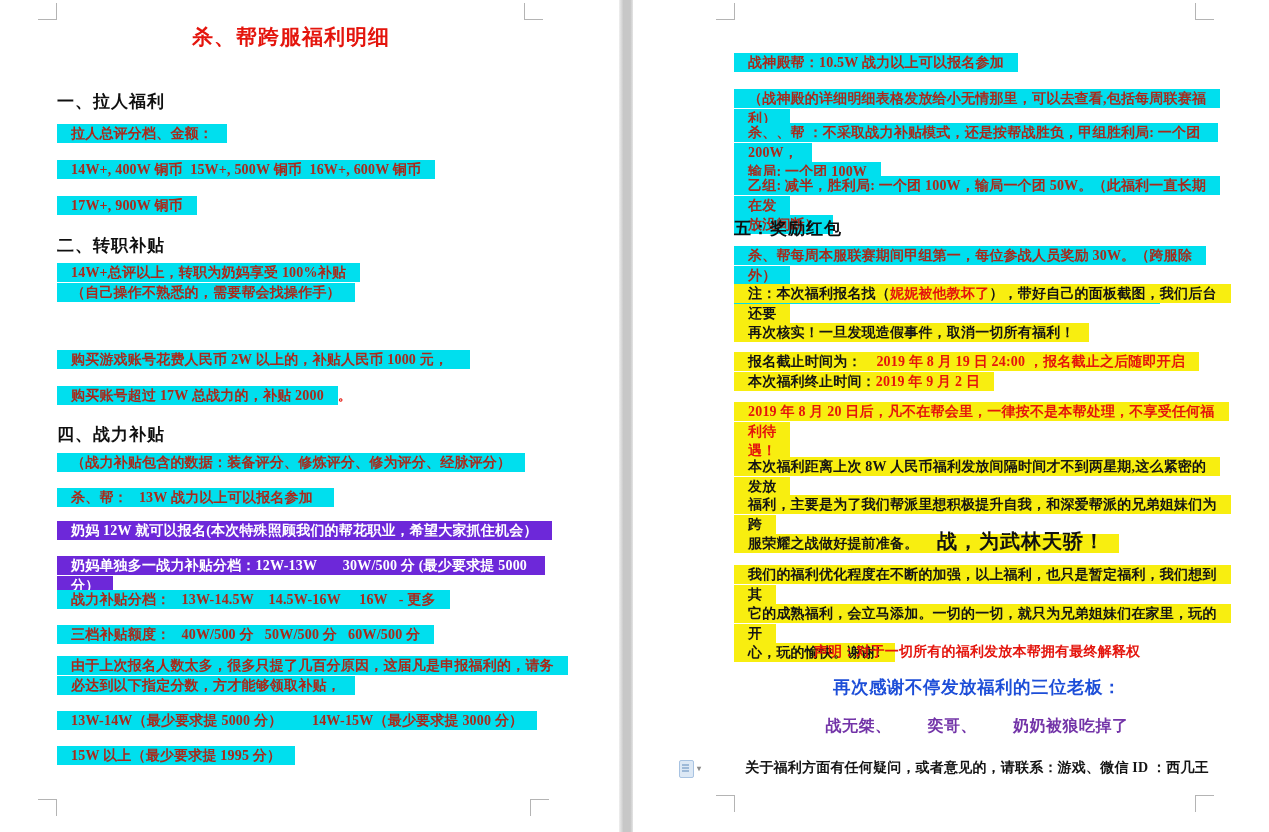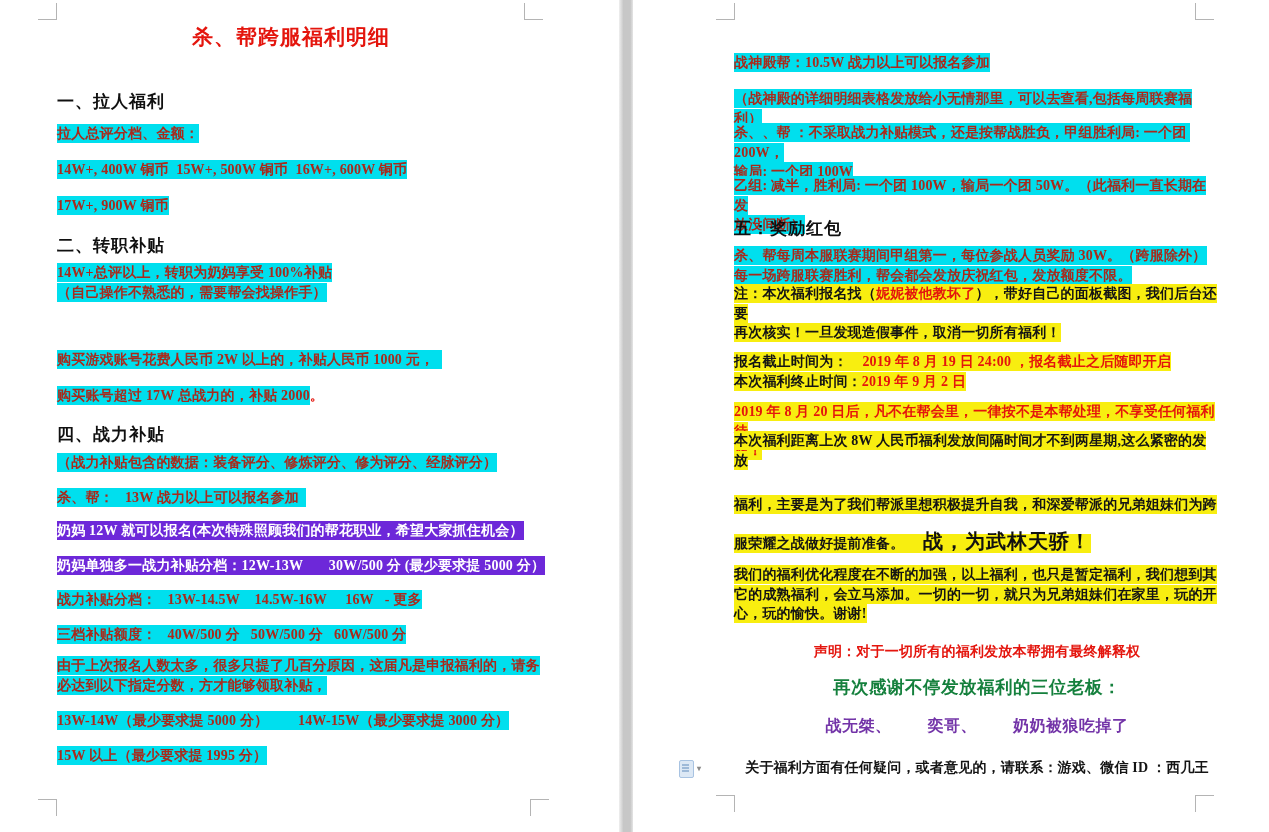--- a/index.html
+++ b/index.html
@@ -10,29 +10,29 @@
   #page-left{left:0;width:620px;}
   #page-right{left:633px;width:636px;}
   .divider{position:absolute;top:0;bottom:0;left:619px;width:15px;
            background:linear-gradient(to right,#efefef,#c7c7c7 30%,#c7c7c7 75%,#f0f0f0);}
   .content{position:absolute;top:0;left:0;right:0;height:100%;font-family:Liberation Serif, serif;}
   .blk{position:absolute;left:57px;width:500px;white-space:pre-wrap;
        font-size:14px;line-height:19.5px;color:#141414;letter-spacing:.2px;}
   #page-right .blk{left:101px;width:486px;}
   .title{font-size:21px;line-height:26px;color:#e4150d;text-align:center;width:468px;letter-spacing:1px;}
   .h{font-size:17px;color:#101010;letter-spacing:1px;}
-  .hl{padding:2px 0;-webkit-box-decoration-break:clone;box-decoration-break:clone;}
+  .hl{padding:2px 14px;-webkit-box-decoration-break:clone;box-decoration-break:clone;}
   .c{background:#00dfee;color:#a82a1c;}
   .pp{background:#6d28d9;color:#ffffff;}
   .y{background:#f8ee10;color:#141414;}
   .red{color:#e4150d;}
   .big{font-size:20px;line-height:27px;color:#111;letter-spacing:1px;}
   .center{text-align:center;}
   .statement{color:#e4150d;width:468px;}
-  .thanks{font-size:17.5px;color:#15803d;width:468px;letter-spacing:.5px;}
+  .thanks{font-size:17.5px;color:#1d4ed8;width:468px;letter-spacing:.5px;}
   .bosses{font-size:16px;color:#7334a8;width:468px;letter-spacing:.5px;}
   .contact{color:#141414;width:486px;}
   
   .mark{position:absolute;width:18px;height:16px;}
   .tl{border-right:1px solid #b4b4b4;border-bottom:1px solid #b4b4b4;}
   .tr{border-left:1px solid #b4b4b4;border-bottom:1px solid #b4b4b4;}
   .bl{border-right:1px solid #b4b4b4;border-top:1px solid #b4b4b4;}
   .br{border-left:1px solid #b4b4b4;border-top:1px solid #b4b4b4;}
   
   .paste-btn{position:absolute;left:46px;top:758px;width:34px;height:22px;
@@ -105,21 +105,21 @@
 
       <div class="blk" style="top:284px"><span class="hl y"><span>注：本次福利报名找（</span><span class="red">妮妮被他教坏了</span><span>），带好自己的面板截图，我们后台还要
 再次核实！一旦发现造假事件，取消一切所有福利！</span></span></div>
 
       <div class="blk" style="top:352px"><span class="hl y"><span>报名截止时间为：    </span><span class="red">2019 年 8 月 19 日 24:00 ，报名截止之后随即开启</span><span>
 本次福利终止时间：</span><span class="red">2019 年 9 月 2 日</span></span></div>
 
       <div class="blk" style="top:402px"><span class="hl y red">2019 年 8 月 20 日后，凡不在帮会里，一律按不是本帮处理，不享受任何福利待
 遇！</span></div>
 
-      <div class="blk" style="top:431px"><span class="hl y">本次福利距离上次 8W 人民币福利发放间隔时间才不到两星期,这么紧密的发放</span></div>
+      <div class="blk" style="top:457px"><span class="hl y">本次福利距离上次 8W 人民币福利发放间隔时间才不到两星期,这么紧密的发放</span></div>
       <div class="blk" style="top:495px"><span class="hl y">福利，主要是为了我们帮派里想积极提升自我，和深爱帮派的兄弟姐妹们为跨</span></div>
       <div class="blk" style="top:528px"><span class="hl y"><span>服荣耀之战做好提前准备。     </span><span class="big">战，为武林天骄！</span></span></div>
       <div class="blk" style="top:565px"><span class="hl y">我们的福利优化程度在不断的加强，以上福利，也只是暂定福利，我们想到其
 它的成熟福利，会立马添加。一切的一切，就只为兄弟姐妹们在家里，玩的开
 心，玩的愉快。谢谢!</span></div>
 
       <div class="blk statement center" style="top:642px">声明：对于一切所有的福利发放本帮拥有最终解释权</div>
       <div class="blk thanks center" style="top:678px">再次感谢不停发放福利的三位老板：</div>
       <div class="blk bosses center" style="top:716px">战无桀、        奕哥、        奶奶被狼吃掉了</div>
       <div class="blk contact center" style="top:758px">关于福利方面有任何疑问，或者意见的，请联系：游戏、微信 ID ：西几王</div>

